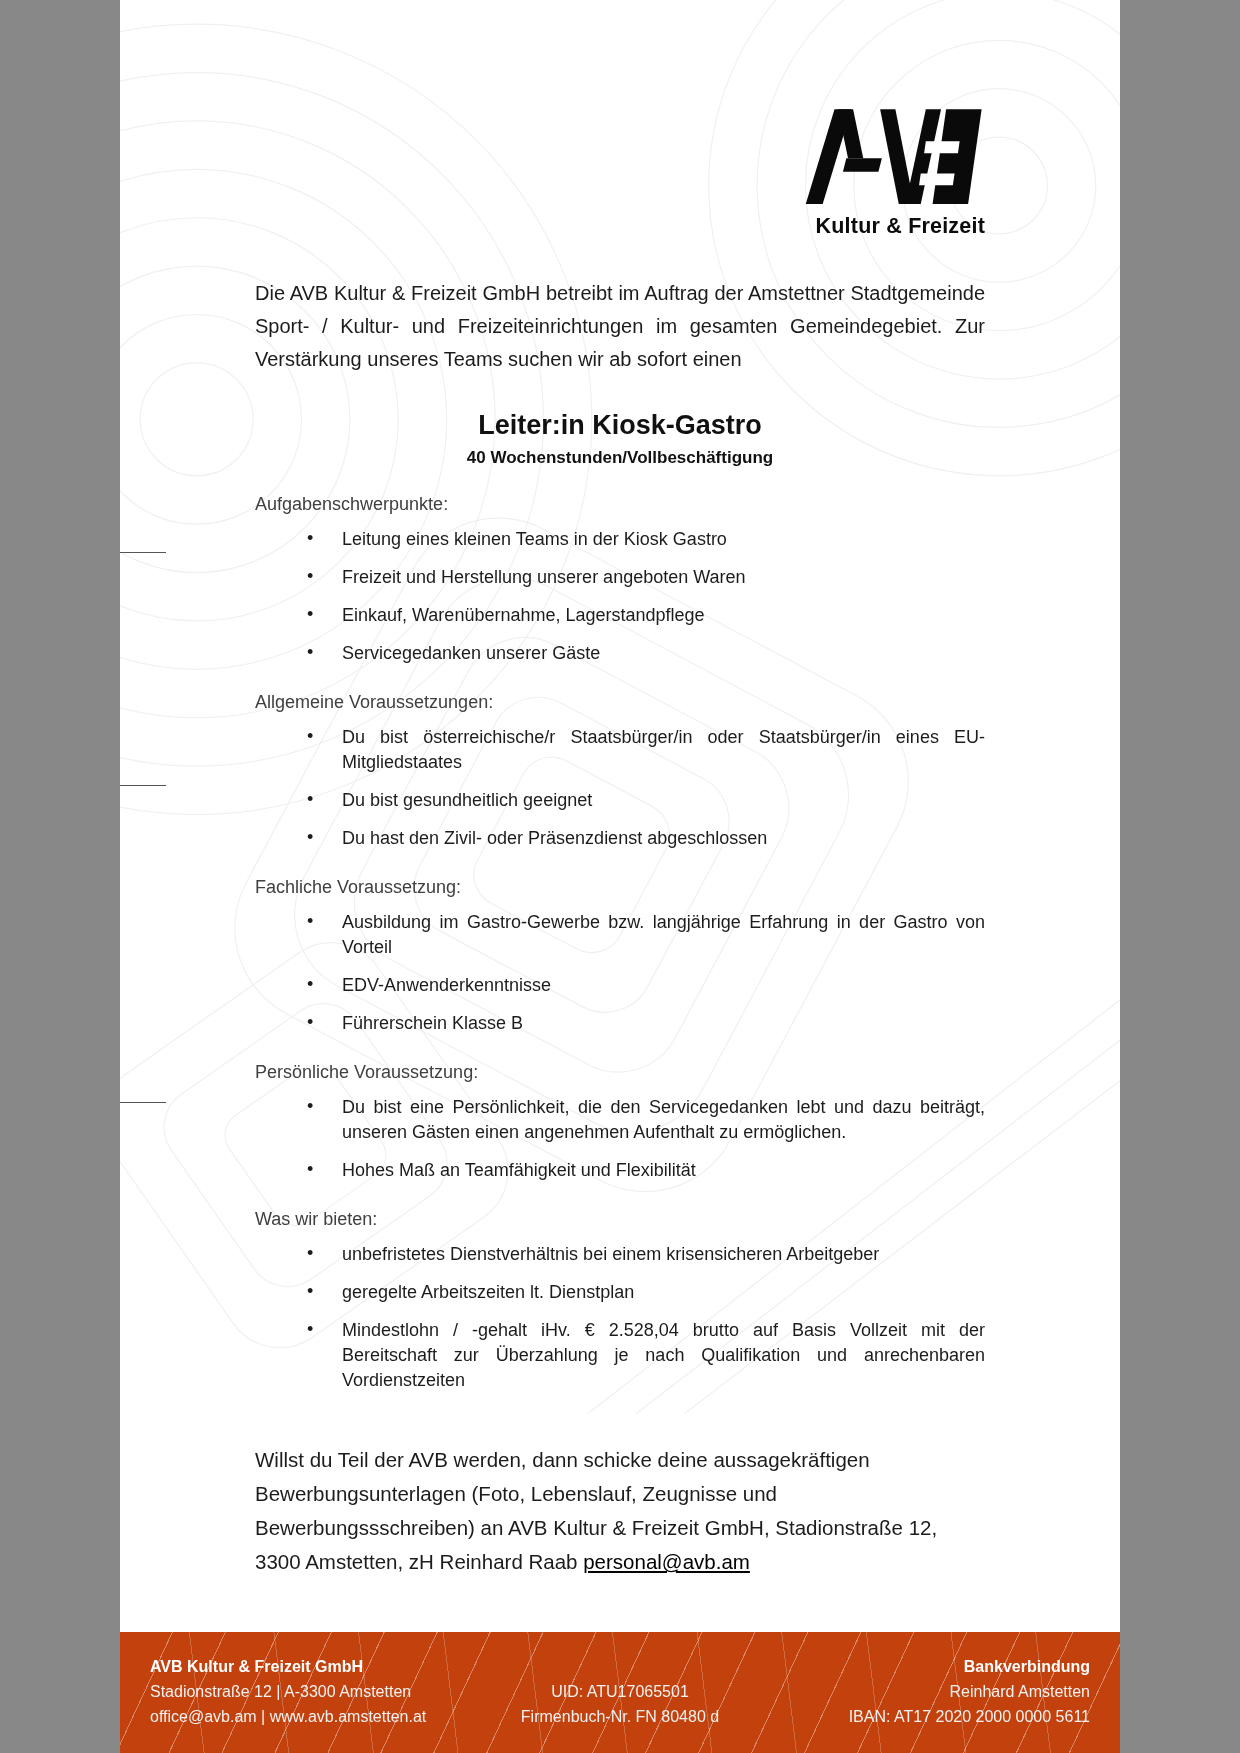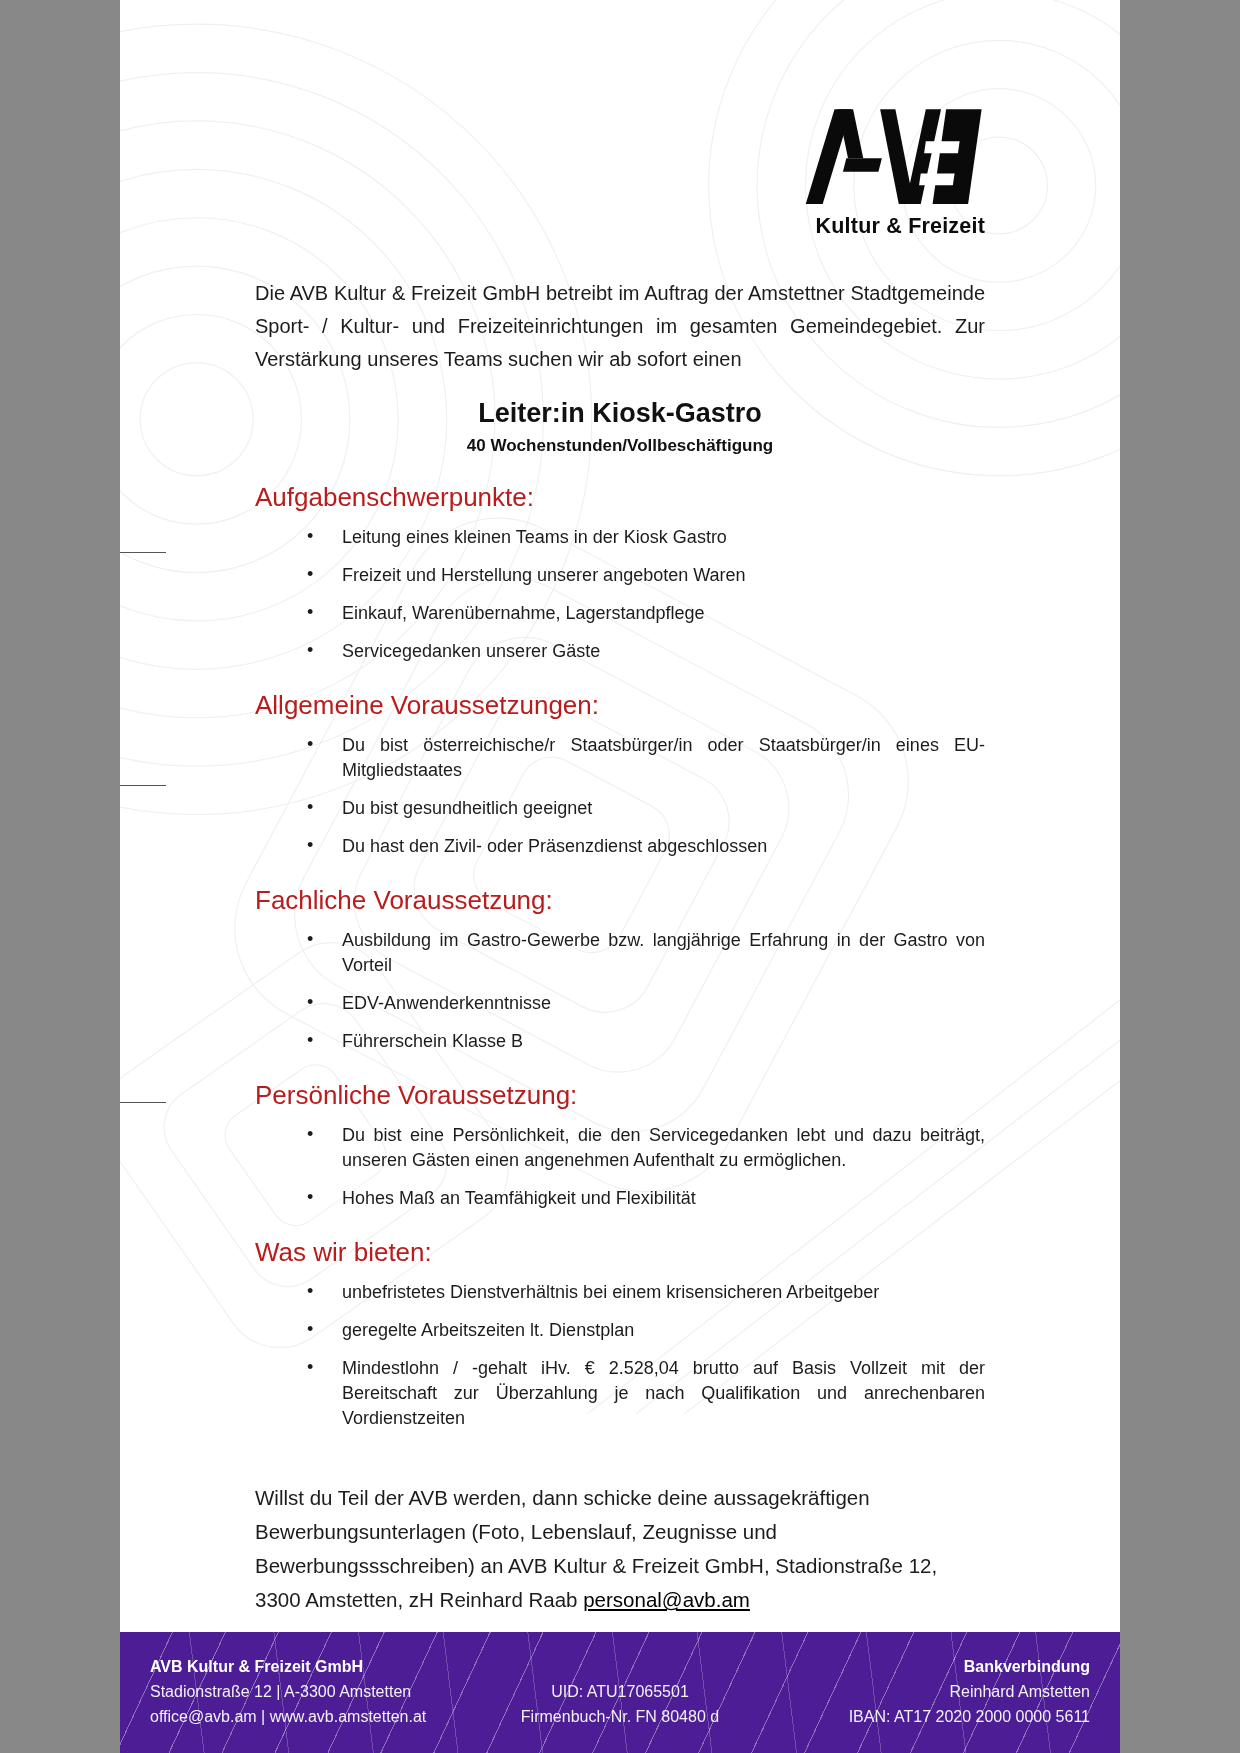--- a/index.html
+++ b/index.html
@@ -32,33 +32,33 @@
 
   
   .intro {
     margin:38px 0 0 0;
     font-size:20px; line-height:33px;
     text-align:justify;
   }
 
   
   .job-title {
-    margin:22px 0 0 0;
+    margin:34px 0 0 0;
     font-size:27px; font-weight:bold; text-align:center; color:#111;
   }
   .job-subtitle {
     margin:7px 0 0 0;
     font-size:17px; font-weight:bold; text-align:center; color:#111;
   }
 
   
   .job-section { margin-top:26px; }
   .section-heading {
     margin:0 0 12px 0;
-    font-size:26px; font-weight:normal; color:#b91c1c;
+    font-size:18px; font-weight:normal; color:#404040;
   }
   .bullet-list { list-style:none; margin:0; padding:0; }
   .bullet-list li {
     position:relative;
     padding-left:87px;
     font-size:18px; line-height:25px;
     margin-bottom:13px;
     text-align:justify;
   }
   .bullet-list li .bullet {
@@ -69,21 +69,21 @@
   
   .closing {
     margin:50px 0 0 0;
     font-size:20.5px; line-height:34px;
   }
   .closing a { color:#000000; }
 
   
   .footer {
     position:absolute; left:0; right:0; bottom:0; height:121px;
-    background:#4c1d95; color:#f2f2f2; z-index:2;
+    background:#c2410c; color:#f2f2f2; z-index:2;
     box-sizing:border-box;
     display:flex; align-items:flex-start;
     padding:22px 30px 0 30px;
     font-size:16px; line-height:25px;
     overflow:hidden;
   }
   .footer::before {
     content:""; position:absolute; inset:0;
     background:
       repeating-linear-gradient(115deg, transparent 0 47px, rgba(255,255,255,.38) 47px 48px),

